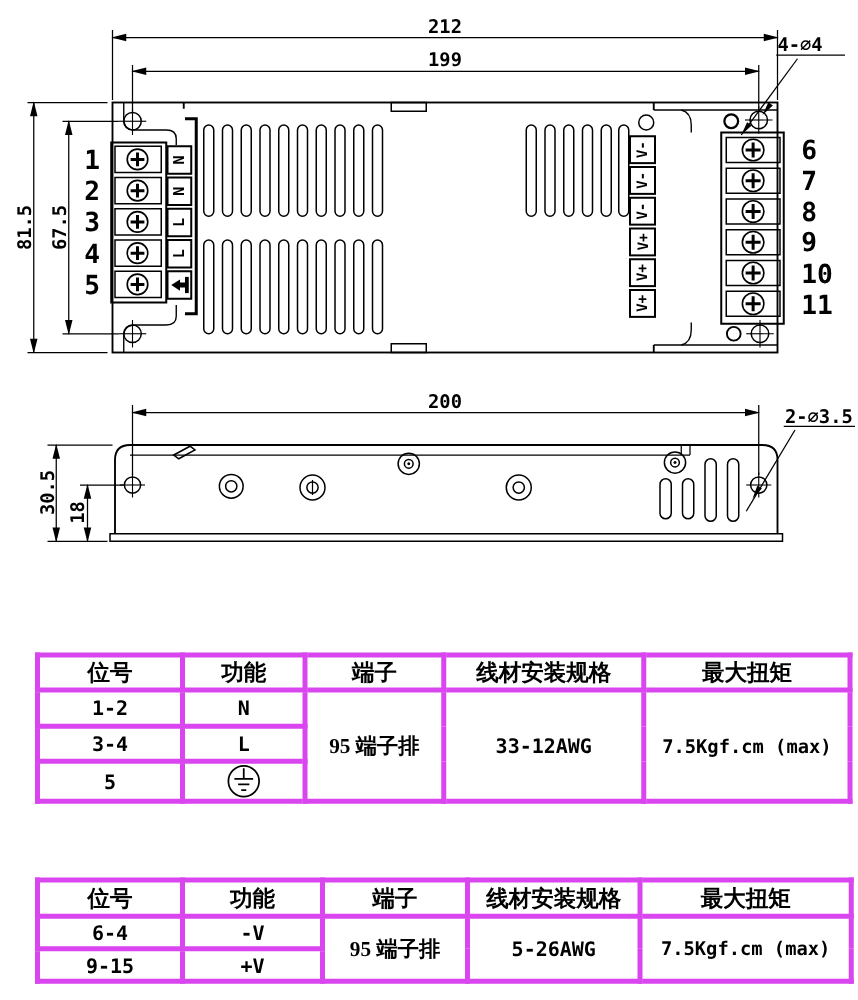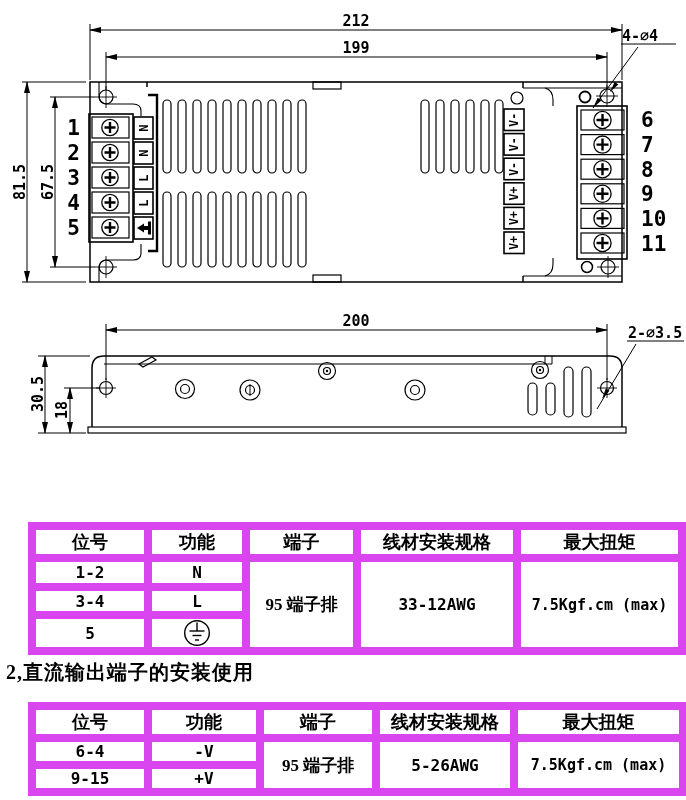--- a/index.html
+++ b/index.html
@@ -2,21 +2,21 @@
 <html><head>
 <meta charset="utf-8">
 <style>
   html,body{margin:0;padding:0;background:#fff;}
   #page{position:relative;width:686px;height:800px;background:#fff;overflow:hidden;
         font-family:"Liberation Serif", serif;color:#000;}
   svg text{font-family:"DejaVu Sans Mono","Liberation Mono",monospace;font-weight:bold;fill:#000;}
   .sec-title{position:absolute;left:6px;font-size:20px;font-weight:bold;
              font-family:"Liberation Serif",serif;letter-spacing:1px;white-space:nowrap;}
   table.spec{position:absolute;border-collapse:collapse;table-layout:fixed;}
-  table.spec td,table.spec th{border:8px solid #d946ef;text-align:center;vertical-align:middle;
+  table.spec td,table.spec th{border:4px solid #d946ef;text-align:center;vertical-align:middle;
       padding:0;overflow:hidden;}
   table.spec th{font-size:18px;font-weight:bold;font-family:"Liberation Serif",serif;}
   td.cn{font-size:17px;font-weight:bold;font-family:"Liberation Serif",serif;}
   td.mono{font-size:16px;font-weight:600;font-family:"DejaVu Sans Mono","Liberation Mono",monospace;margin-top:24px;}
   td.torque{font-size:15px;font-weight:600;font-family:"DejaVu Sans Mono","Liberation Mono",monospace;}
 </style>
 </head>
 <body>
 
 <div id="page">
@@ -353,21 +353,20 @@
           <line x1="9.5" y1="16.5" x2="18.5" y2="16.5"></line>
           <line x1="12" y1="21" x2="16" y2="21"></line>
         </g>
       </svg>
     </td>
   </tr>
 </tbody>
     </table>
 
 
-<div class="sec-title" style="top:659px;">2,直流输出端子的安装使用</div>
 
 <table class="spec" style="left:28px;top:702px;width:651px;">
   <colgroup>
         <col style="width:116px">
         <col style="width:112px">
         <col style="width:116px">
         <col style="width:138px">
         <col style="width:169px">
       </colgroup>
   <tbody>

